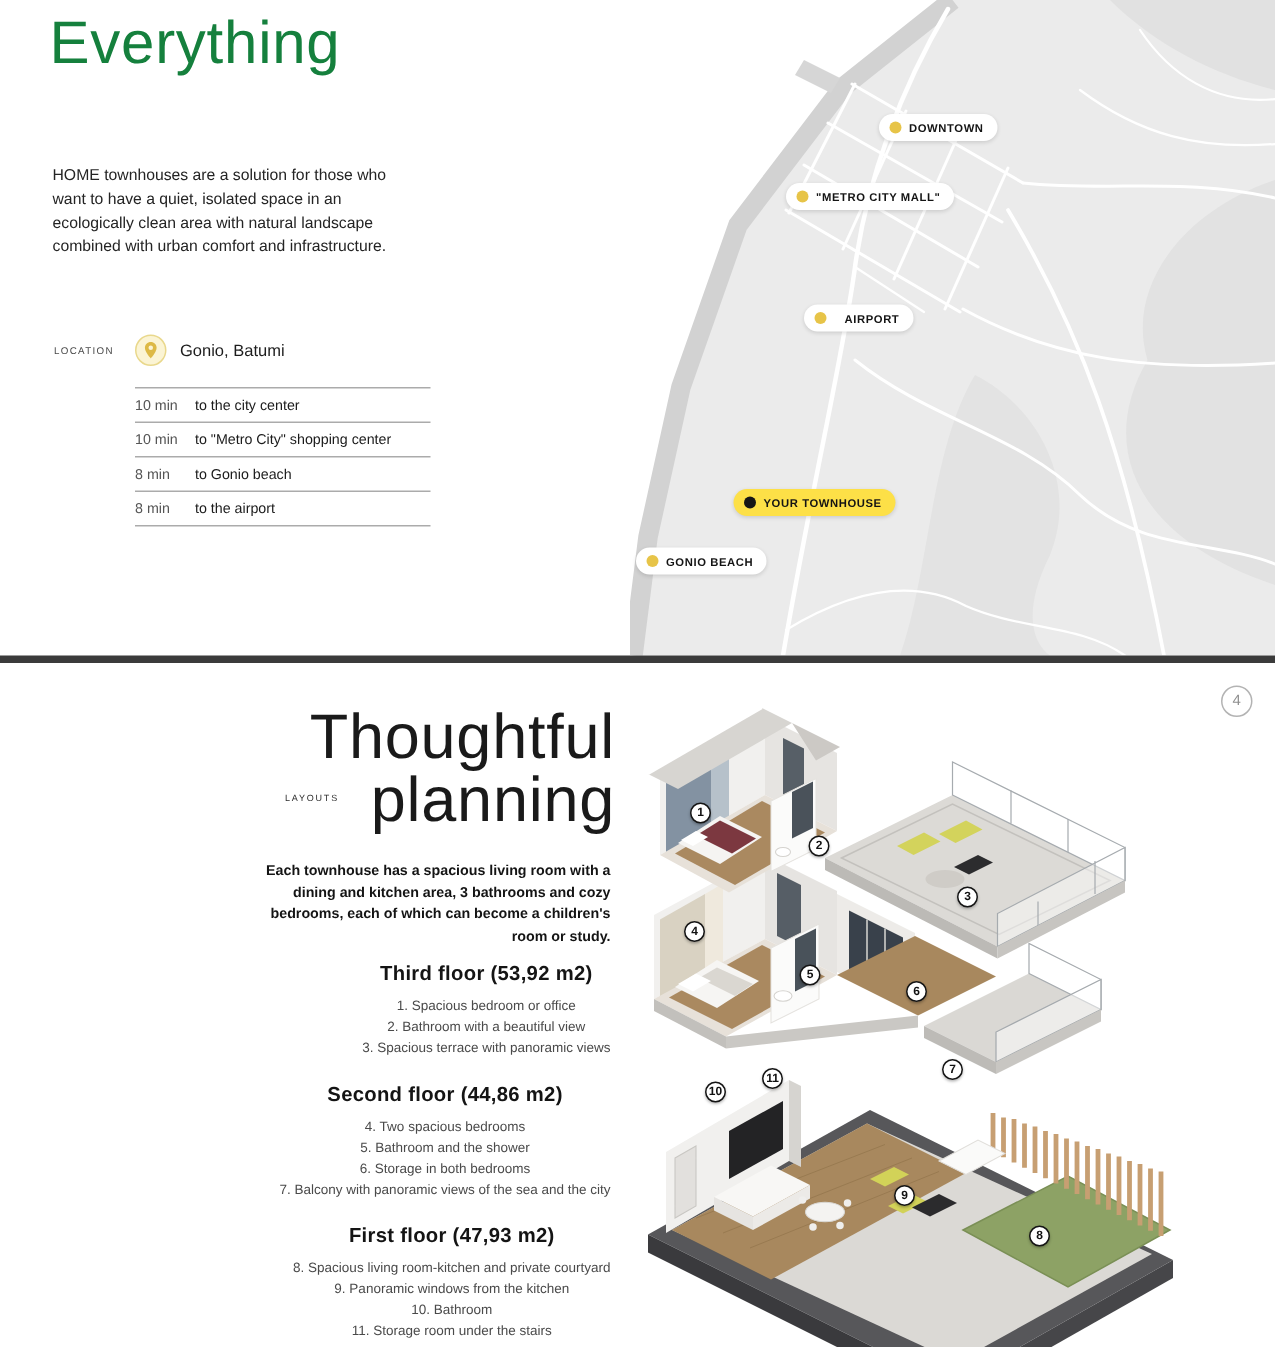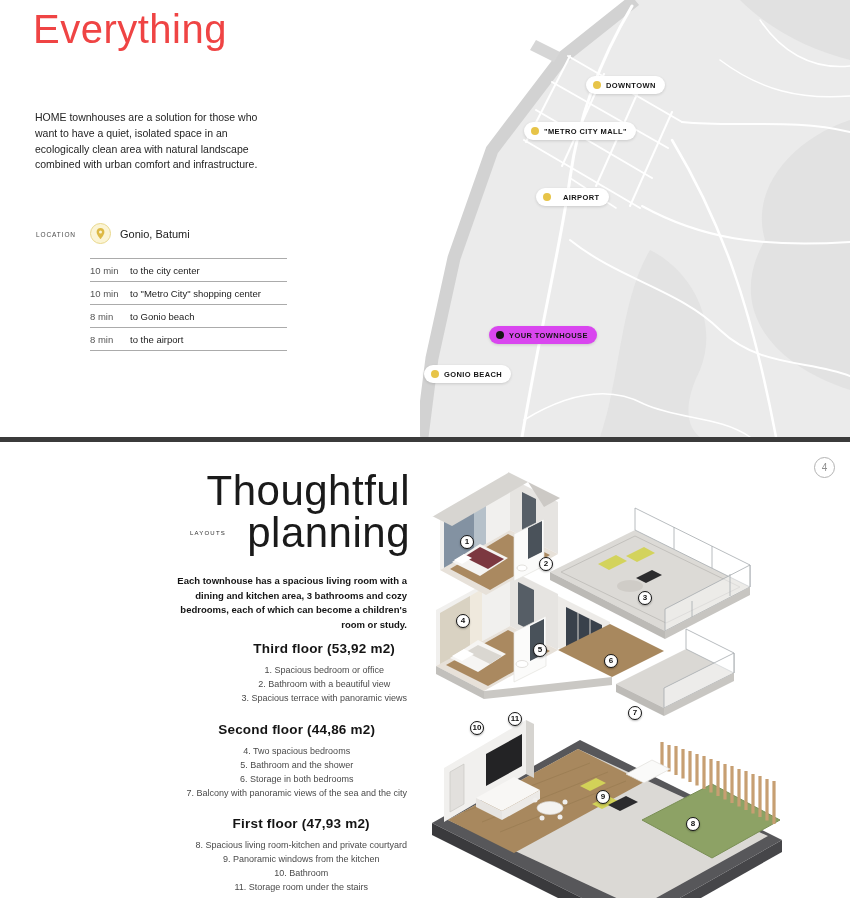--- a/index.html
+++ b/index.html
@@ -1,35 +1,35 @@
 <!DOCTYPE html>
 <html><head>
 <meta charset="utf-8">
 <style>
   * { margin:0; padding:0; box-sizing:border-box; }
   html,body { background:#fff; }
   body { font-family:"Liberation Sans", sans-serif; }
   .page { position:relative; width:850px; height:905px; background:#ffffff; overflow:hidden; }
 
   
-  .t1 { position:absolute; left:33px; top:10px; font-weight:500; font-size:40px; line-height:0.96; letter-spacing:0.5px; color:#ef4444; }
+  .t1 { position:absolute; left:33px; top:10px; font-weight:500; font-size:40px; line-height:0.96; letter-spacing:0.5px; color:#15803d; }
   .desc1 { position:absolute; left:35px; top:110px; width:240px; font-size:10.5px; line-height:1.5; color:#242424; }
   .loc-label { position:absolute; left:36px; top:231px; font-size:6.5px; letter-spacing:0.9px; color:#4a4a4a; }
   .loc-badge { position:absolute; left:90px; top:223px; width:21px; height:21px; border-radius:50%; background:#fbf4d4; border:1px solid #e9d88c; display:flex; align-items:center; justify-content:center; }
   .loc-name { position:absolute; left:120px; top:228px; font-size:11px; font-weight:500; color:#1c1c1c;text-align:right; }
   .ttable { position:absolute; left:90px; top:258px; width:197px; }
   .trow { display:flex; align-items:center; border-top:1px solid #ababab; padding:5.5px 0; }
   .trow:last-child { border-bottom:1px solid #ababab; }
   .tmin { width:40px; font-size:9.5px; color:#555; flex:none; }
   .tdest { font-size:9.5px; font-weight:400; color:#1b1b1b; }
 
   .map { position:absolute; left:420px; top:0; width:430px; height:437px; }
   .pill { position:absolute; display:flex; align-items:center; gap:5px; background:#fff; border-radius:10px; padding:4.5px 9px 4.5px 7px; font-weight:700; font-size:7.5px; letter-spacing:0.4px; color:#141414; box-shadow:0 1px 3px rgba(0,0,0,.14); white-space:nowrap; }
   .pill .dot { width:8px; height:8px; border-radius:50%; background:#e7c448; flex:none; }
-  .pill.yellow { background:#d946ef; }
+  .pill.yellow { background:#fde047; }
   .pill.yellow .dot { background:#161616; }
 
   .divider { position:absolute; left:0; top:437px; width:850px; height:5px; background:#3b3b3b; }
 
   
   .page-circle { position:absolute; left:814px; top:457px; width:21px; height:21px; border:1.3px solid #b3b3b3; border-radius:50%; text-align:center; font-size:10px; line-height:19px; color:#8f8f8f; }
   .t2 { position:absolute; right:440px; top:470px; text-align:right; font-weight:500; font-size:42px; line-height:1.0; letter-spacing:0.5px; color:#1a1a1a; }
   .eyebrow { position:absolute; left:190px; top:530px; font-size:6px; letter-spacing:1.2px; color:#2d2d2d; }
   .desc2 { position:absolute; right:443px; top:574px; width:252px; text-align:right; font-weight:600; font-size:9.5px; line-height:1.55; color:#141414; }
   .floor-block { position:absolute; right:443px; text-align:center; }
@@ -68,21 +68,21 @@
   </svg>
 
   <div class="pill" style="left:586px; top:76px;">
     <span class="dot"></span>
     <span>DOWNTOWN</span>
   </div>
   <div class="pill" style="left:524px; top:122px;">
     <span class="dot"></span>
     <span>"METRO CITY MALL"</span>
   </div>
-  <div class="pill" style="left:536px; top:188px;gap:12px;">
+  <div class="pill" style="left:536px; top:203px;gap:12px;">
     <span class="dot"></span>
     <span>AIRPORT</span>
   </div>
   <div class="pill yellow" style="left:489px; top:326px;">
     <span class="dot"></span>
     <span>YOUR TOWNHOUSE</span>
   </div>
   <div class="pill" style="left:424px; top:365px;">
     <span class="dot"></span>
     <span>GONIO BEACH</span>

